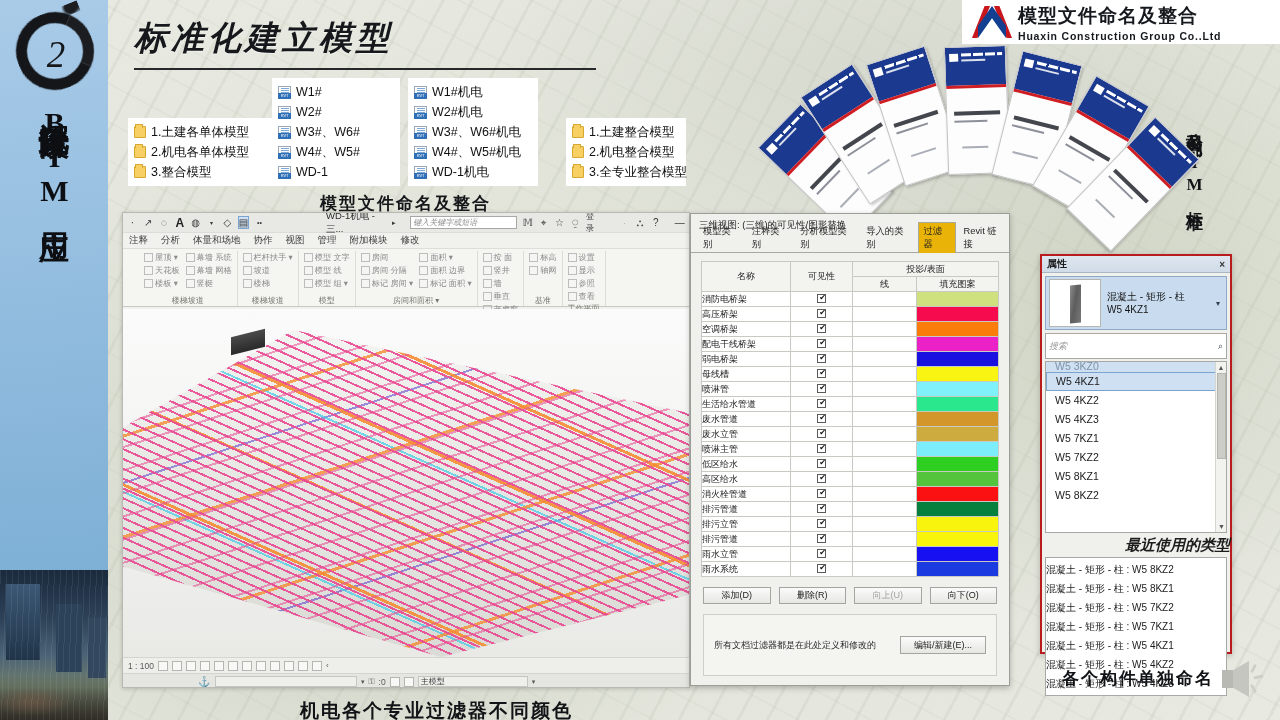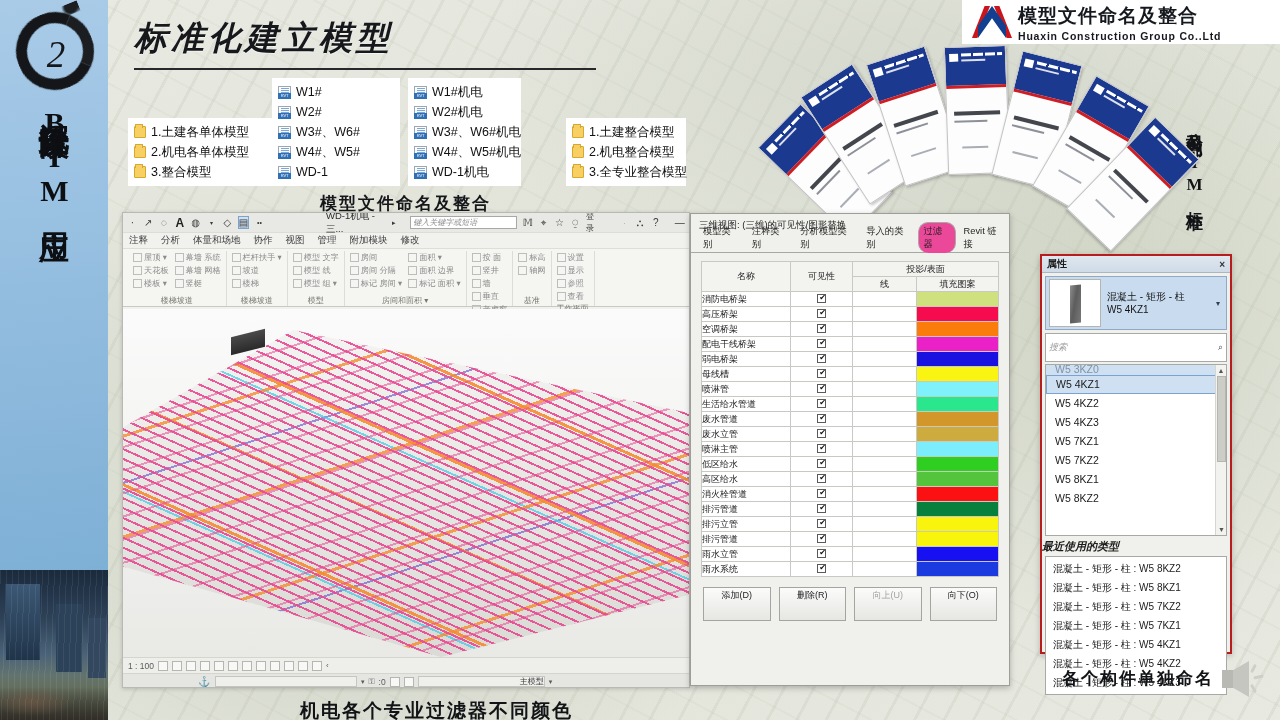--- a/index.html
+++ b/index.html
@@ -118,21 +118,21 @@
     content:"RVT"; position:absolute; left:-1px; bottom:-1px; width:13px; height:6px;
     background:#2f6fb5; color:#fff; font-size:4px; line-height:6px; text-align:center;
     font-family:"Liberation Sans", sans-serif; letter-spacing:-.2px;
   }
   .rvt-ic::after{
     content:""; position:absolute; left:2px; top:1px; width:8px; height:5px;
     background:repeating-linear-gradient(#7fa7d4 0 1px, transparent 1px 2px);
   }
   #grp1{ left:128px; top:118px; width:146px; }
   #grp2{ left:272px; top:78px; width:128px; }
-  #grp3{ left:408px; top:78px; width:113px; }
+  #grp3{ left:408px; top:78px; width:130px; }
   #grp4{ left:566px; top:118px; width:120px; }
 
   #cap-naming{
     position:absolute; left:320px; top:192px;
     font-family:"Liberation Serif", serif; font-weight:bold;
     font-size:17px; letter-spacing:2px; color:#141619;
   }
 
   
   #logo-bar{
@@ -188,21 +188,21 @@
     padding:0 4px; gap:5px; border-bottom:1px solid #dcdcd8; }
   .qi{ width:13px; height:13px; display:flex; align-items:center; justify-content:center;
     color:#3a3a3a; font-size:10px; }
   .qi.sel{ background:#cfe0f2; border:1px solid #7aa4cf; }
   #rv-docname{ margin-left:56px; font-size:9.5px; color:#2a2a2a; }
   #rv-search{ margin-left:6px; width:128px; height:13px; background:#fff; border:1px solid #a8a8a4;
     font-size:8px; color:#8d8d8d; font-style:italic; padding-left:2px; line-height:12px; }
   #rv-tabs{ height:16px; display:flex; align-items:center; gap:13px; padding-left:6px;
     background:#f1f1ee; font-size:9.5px; color:#3c3c3c; border-bottom:1px solid #dedeD9; }
   #rv-ribbon{ height:58px; background:#f5f5f2; display:flex; border-bottom:1px solid #c9c9c4;
-    padding:2px 0 0 5px; }
+    padding:2px 0 0 16px; }
   .pan{ border-right:1px solid #dcdcd8; padding:1px 5px 0; display:flex; flex-direction:column;
     justify-content:space-between; }
   .pan .items{ display:flex; gap:6px; }
   .pan .col{ display:flex; flex-direction:column; gap:2px; }
   .bi{ display:flex; align-items:center; gap:2px; font-size:8.2px; color:#8c8c8c; white-space:nowrap; }
   .bi i{ width:9px; height:9px; border:1px solid #bdbdbd; display:inline-block; flex:none; }
   .pan .pname{ text-align:center; font-size:8px; color:#77776f; padding-top:1px; }
   #rv-canvas{ position:absolute; left:0; top:96px; width:568px; height:348px;
     background:linear-gradient(#fbfbfb,#e9e9e6); overflow:hidden; }
   #mep{
@@ -221,50 +221,50 @@
   #mep-eq{ position:absolute; left:108px; top:24px; width:34px; height:18px;
     background:linear-gradient(#4a4a4a,#2a2a2a); transform:skewY(-14deg); }
   #rv-status{ position:absolute; left:0; top:444px; width:568px; height:16px;
     background:#eeeeea; border-top:1px solid #d5d5d0; display:flex; align-items:center;
     padding:0 5px; gap:4px; font-size:8.5px; color:#5a5a5a; }
   .sbi{ width:10px; height:10px; border:1px solid #b6b6b0; background:#f8f8f6; }
   #rv-status2{ position:absolute; left:0; top:460px; width:568px; height:16px;
     background:#e5e5e1; border-top:1px solid #d5d5d0; display:flex; align-items:center;
     padding:0 5px; gap:4px; font-size:8.5px; color:#5a5a5a; }
   #rv-st2-input{ width:142px; height:11px; background:#efefec; border:1px solid #c6c6c0; }
-  #rv-st2-sel{ width:127px; height:11px; background:#efefec; border:1px solid #c6c6c0;
-    font-size:8px; color:#3a3a3a; padding-left:2px; line-height:10px;text-align:right; }
+  #rv-st2-sel{ width:110px; height:11px; background:#efefec; border:1px solid #c6c6c0;
+    font-size:8px; color:#3a3a3a; padding-left:2px; line-height:10px; }
 
   
   #vg{
     position:absolute; left:690px; top:213px; width:320px; height:473px;
     background:#f0f0ec; border:1px solid #9e9e99; box-shadow:0 2px 6px rgba(0,0,0,.25);
     font-size:9.5px; color:#222;
   }
   #vg-title{ padding:5px 8px 4px; font-size:9.5px; color:#1e1e1e; }
   #vg-tabs{ display:flex; align-items:flex-end; padding-left:6px; gap:2px;
     border-bottom:1px solid #a8a8a3; height:17px; }
   .vgt{ padding:2px 5px 2px; font-size:9.3px; color:#1f1f1f;
     border:1px solid transparent; border-bottom:none; position:relative; top:1px; }
-  .vgt.active{ background:#ec4899; border-color:#a8a8a3;border-radius:10px; }
+  .vgt.active{ background:#eab308; border-color:#a8a8a3; }
   #vg-body{ background:#f0f0ec; padding:8px 10px 0; }
   table.ft{ width:100%; border-collapse:collapse; background:#fff;
     border:1px solid #9b9b96; font-size:9px; }
   table.ft th, table.ft td{ border:1px solid #c9c9c4; padding:0; height:15px; }
   table.ft th{ background:#f3f3f0; font-weight:normal; color:#1d1d1d; }
   td.nm{ padding-left:3px; text-align:left; }
   td.vis{ text-align:center; width:62px; }
   td.line{ width:64px; }
   td.fill{ width:82px; }
   .ck{ width:9px; height:9px; border:1px solid #5a5a5a; background:#fff; display:inline-block;
     position:relative; vertical-align:-1px; }
   .ck::after{ content:"✔"; position:absolute; left:0; top:-3px; width:9px;
     font-size:8px; color:#111; text-align:center; line-height:11px; }
   #vg-btns{ display:flex; gap:8px; padding:10px 12px 0; }
-  .vgb{ flex:1; height:34px; background:linear-gradient(#fbfbfb,#e6e6e2);
+  .vgb{ flex:1; height:17px; background:linear-gradient(#fbfbfb,#e6e6e2);
     border:1px solid #a5a5a0; font-size:9px; text-align:center; line-height:15px; color:#1d1d1d; }
   .vgb.dis{ color:#a3a3a0; }
   #vg-note{ margin:10px 12px 0; border:1px solid #cfcfca; background:#f4f4f1;
     height:62px; display:flex; align-items:center; padding:0 10px; gap:8px; }
   #vg-note-txt{ font-size:9px; color:#2b2b2b; flex:1; }
   #vg-edit{ width:86px; height:18px; background:linear-gradient(#fbfbfb,#e6e6e2);
     border:1px solid #a5a5a0; font-size:9px; text-align:center; line-height:16px; }
 
   
   #props{
@@ -278,37 +278,37 @@
   #pr-head .x{ font-size:10px; color:#333; }
   #pr-type{ margin:3px; height:54px; background:#c9dcef; border:1px solid #90a9c4;
     display:flex; align-items:center; padding:3px; }
   #pr-thumb{ width:52px; height:48px; background:#fff; border:1px solid #b6b6b0;
     position:relative; flex:none; }
   #pr-thumb::after{ content:""; position:absolute; left:20px; top:5px; width:11px; height:38px;
     background:linear-gradient(100deg,#8d8d8d,#5d5d5d 45%,#787878);
     transform:skewY(-6deg); }
   #pr-name{ margin-left:6px; font-size:10px; line-height:13px; color:#141414; flex:1; }
   #pr-caret{ width:10px; text-align:center; font-size:8px; color:#33414f; }
-  #pr-search{ margin:0 3px; height:29px; background:#fff; border:1px solid #a8a8a4;
-    display:flex; align-items:center; justify-content:space-between; padding:0 3px;
+  #pr-search{ margin:0 3px; height:14px; background:#fff; border:1px solid #a8a8a4;
+    display:flex; align-items:center; justify-content:space-between; padding:12px 3px;
     font-size:9px; color:#9a9a9a; font-style:italic; }
   #pr-list{ margin:2px 3px 0; height:172px; background:#fff; border:1px solid #a8a8a4;
     position:relative; overflow:hidden; }
   .pl{ height:19px; line-height:19px; padding-left:9px; font-size:10.5px; color:#1a1a1a; }
   .pl.partial{ height:10px; line-height:8px; background:#cfe0f2; color:#7e93a8; overflow:hidden; }
   .pl.sel{ background:#cfe0f2; border:1px solid #7aa4cf; line-height:17px; }
   #pl-sb{ position:absolute; right:0; top:0; width:11px; height:100%; background:#f2f2ef;
     border-left:1px solid #d6d6d1; }
   #pl-sb .ar{ height:11px; font-size:7px; text-align:center; line-height:11px; color:#555; }
   #pl-sb .th{ position:absolute; top:11px; left:1px; width:9px; height:86px;
     background:#cdcdc8; border:1px solid #b6b6b1; }
-  #pr-recent-hd{ text-align:left; font-size:11px; font-style:italic; font-weight:bold;
+  #pr-recent-hd{ text-align:right; font-size:15px; font-style:italic; font-weight:bold;
     padding:3px 0 2px; color:#1d1d1d; }
   #pr-recent{ margin:0 3px 3px; background:#fff; border:1px solid #a8a8a4; padding:2px 0; }
-  .rl{ height:19px; line-height:19px; padding-left:7px; font-size:10px; color:#1a1a1a; white-space:nowrap; }
+  .rl{ height:19px; line-height:19px; font-size:10px; color:#1a1a1a; white-space:nowrap; }
 
   
   #cap-filter{
     position:absolute; left:300px; top:698px;
     font-family:"Liberation Serif", serif; font-weight:bold;
     font-size:19px; letter-spacing:2px; color:#111316;
   }
   #cap-right{
     position:absolute; right:66px; bottom:30px;
     font-family:"Liberation Serif", serif; font-weight:bold;
@@ -899,20 +899,24 @@
           </tr>
         </tbody>
     </table>
   </div>
   <div id="vg-btns">
     <div class="vgb">添加(D)</div>
     <div class="vgb">删除(R)</div>
     <div class="vgb dis">向上(U)</div>
     <div class="vgb">向下(O)</div>
   </div>
+  <div id="vg-note">
+    <div id="vg-note-txt">所有文档过滤器都是在此处定义和修改的</div>
+    <div id="vg-edit">编辑/新建(E)...</div>
+  </div>
 </div>
 
 <div id="props">
   <div id="pr-head">
     <span>属性</span>
     <span class="x">×</span>
   </div>
   <div id="pr-type">
     <div id="pr-thumb"></div>
     <div id="pr-name">

